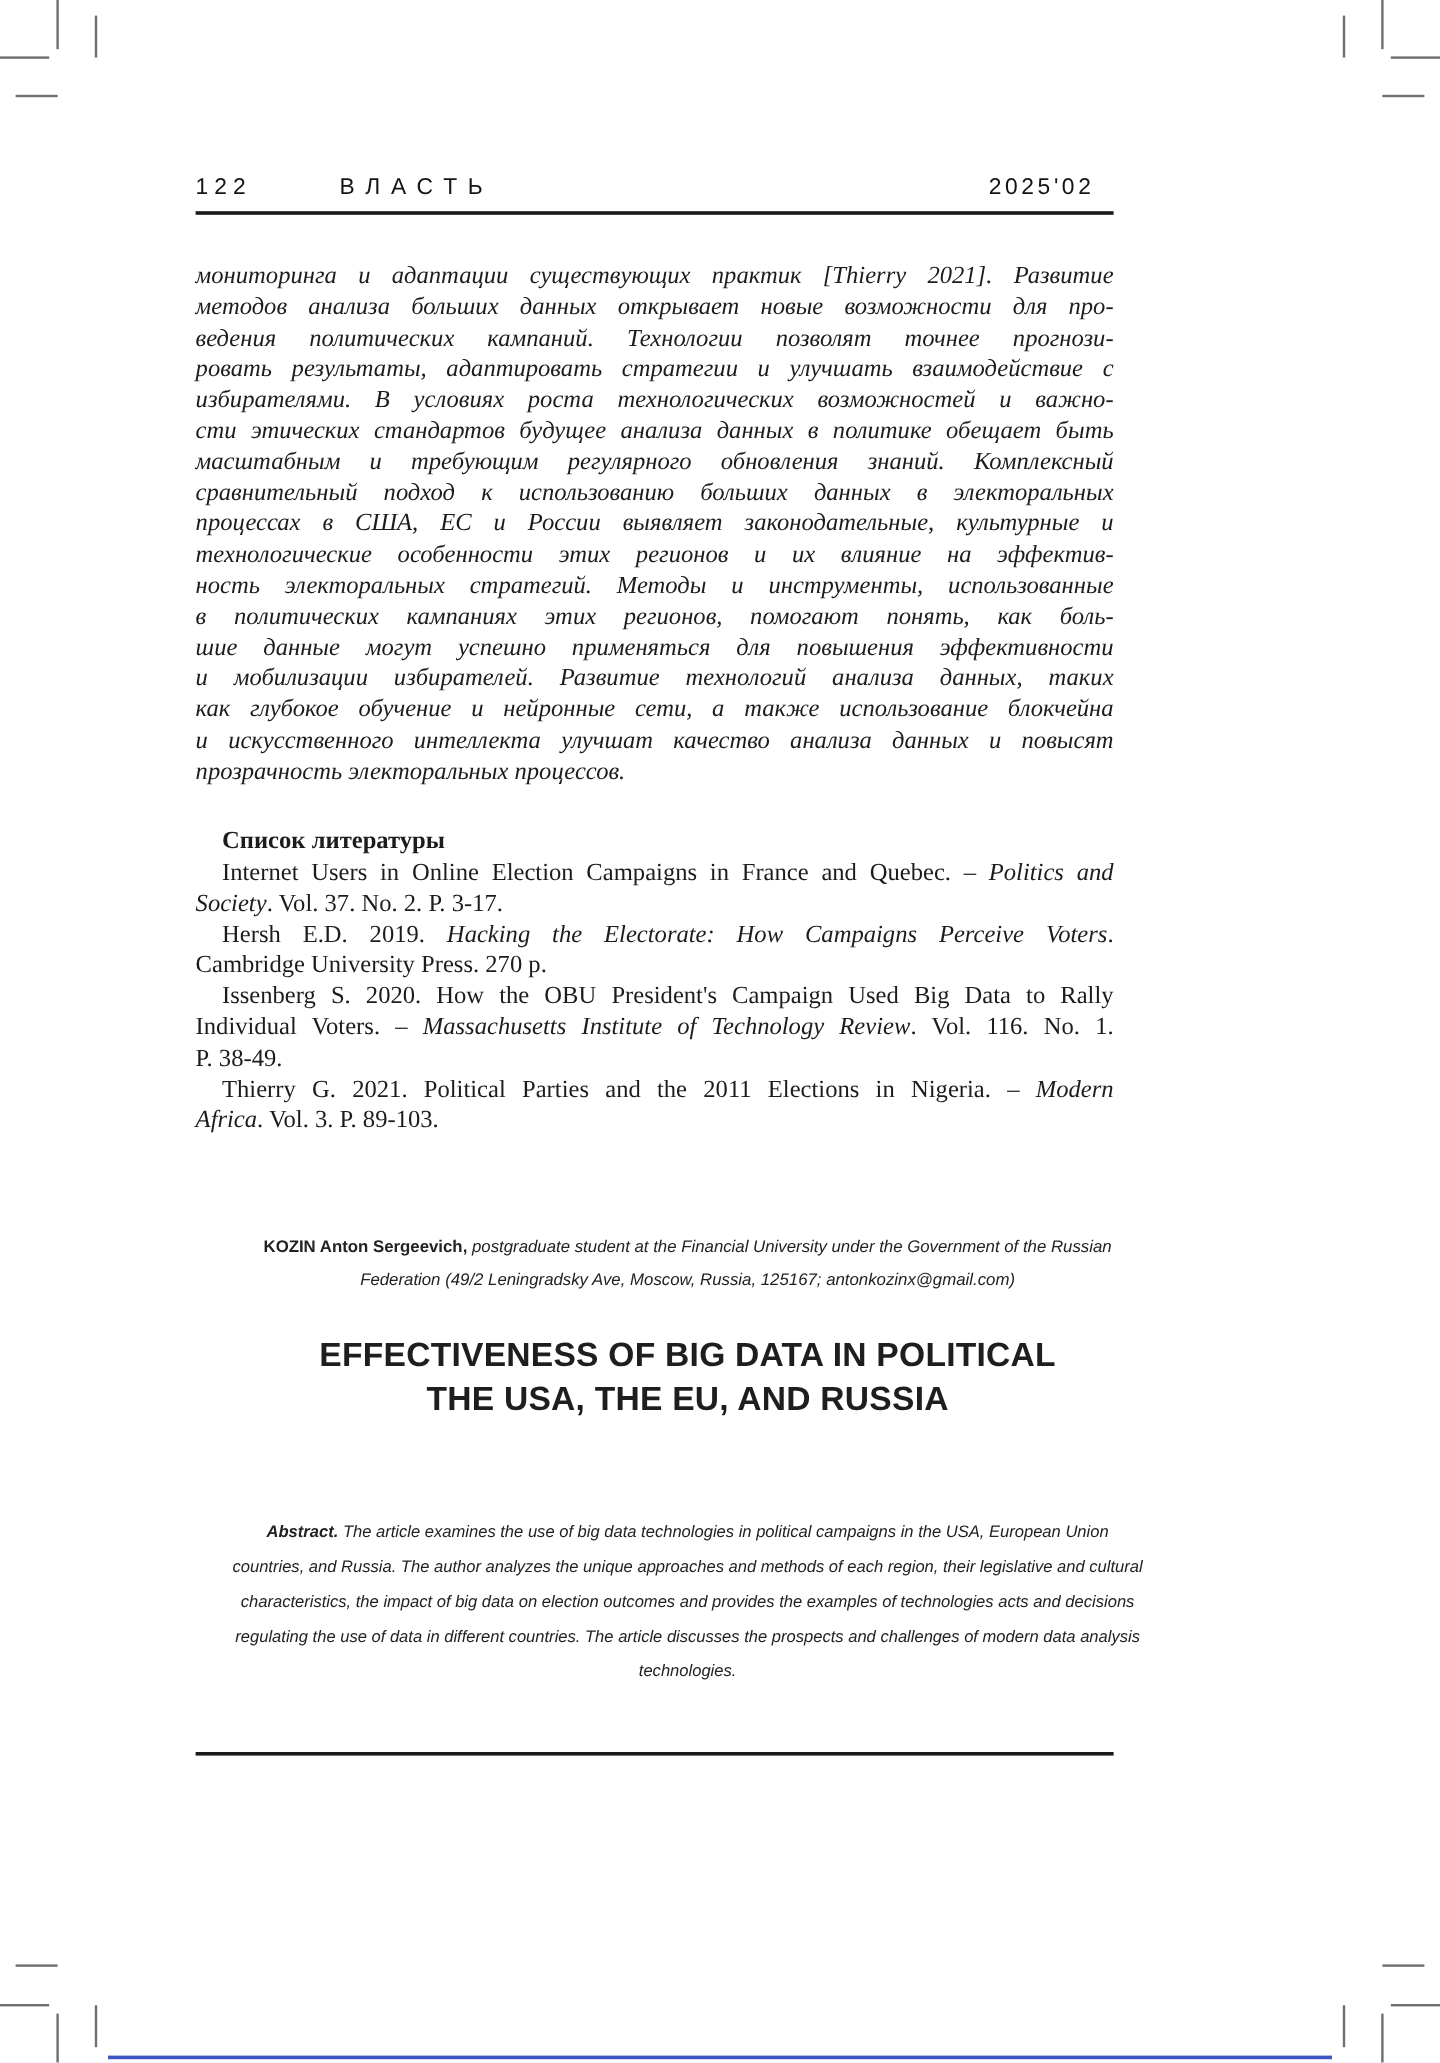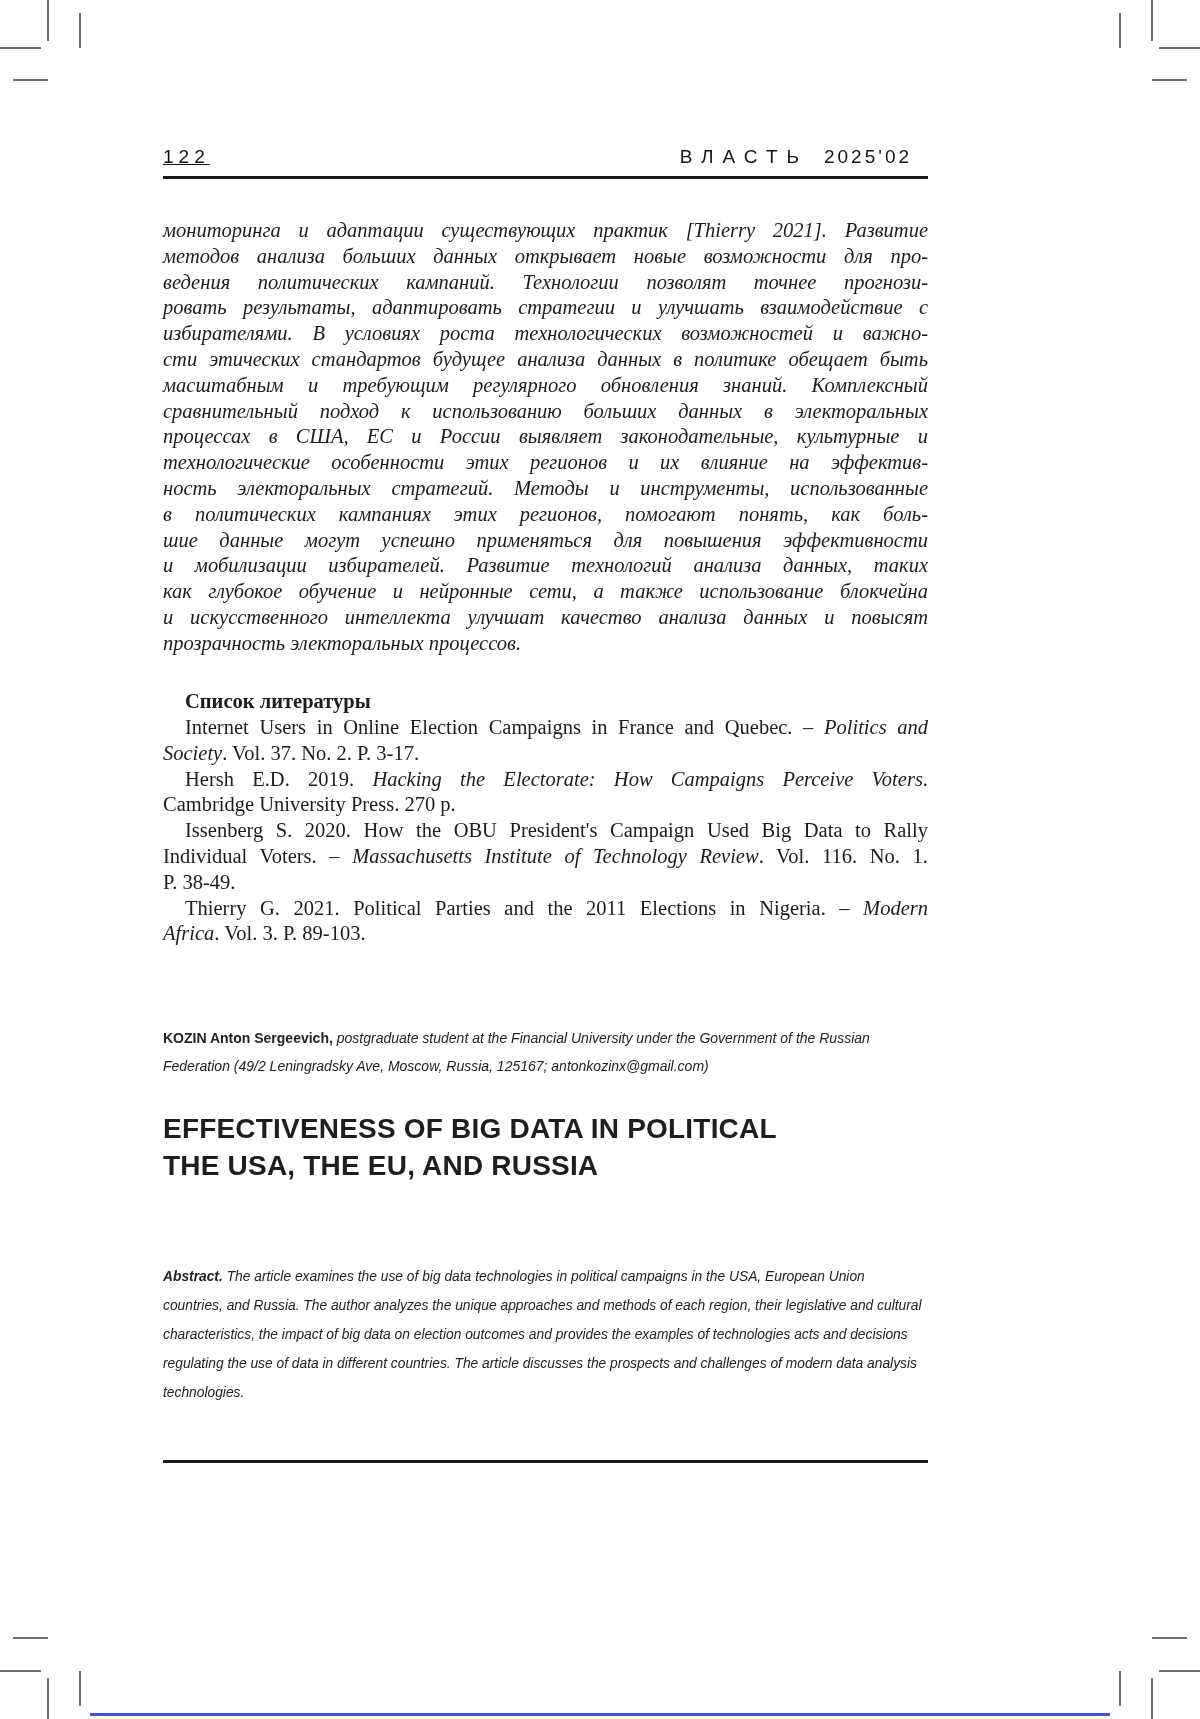--- a/index.html
+++ b/index.html
@@ -14,30 +14,30 @@
   }
   
   .mark{position:absolute;background:var(--mark,#6f6f6f);}
   
   #running-head{
     position:absolute;left:163px;top:146px;width:765px;
     display:flex;align-items:baseline;
     font-family:"Liberation Sans","DejaVu Sans",sans-serif;
     font-size:19px;color:#141414;
   }
-  #running-head .pgnum{letter-spacing:5px;width:120px;text-decoration:underline;}
-  #running-head .jrnl{flex:1;text-align:right;letter-spacing:9px;}
+  #running-head .pgnum{letter-spacing:5px;width:120px;}
+  #running-head .jrnl{flex:1;text-align:left;letter-spacing:9px;}
   #running-head .issue{width:120px;text-align:center;letter-spacing:3px;}
   .rule{position:absolute;left:163px;width:765px;height:3px;background:var(--rule,#1a1a1a);}
   
   .jlines{position:absolute;left:163px;width:765px;}
   .jlines .tline{text-align:justify;text-align-last:justify;}
   .jlines .tline:last-child{text-align-last:left;}
   .llines{position:absolute;left:163px;width:820px;}
-  .llines .tline{text-align:left;white-space:nowrap;}
+  .llines .tline{text-align:center;white-space:nowrap;}
   #body-text{top:218px;font-size:20.5px;line-height:25.8px;font-style:italic;}
   #ref-heading{
     position:absolute;left:185px;top:689px;
     font-size:20.5px;font-weight:bold;line-height:25.8px;
   }
   #references{top:715px;font-size:20.5px;line-height:25.8px;}
   #references .ref .tline:first-child{text-indent:22px;}
   #references .ref .tline{text-align:justify;text-align-last:justify;}
   #references .ref .tline:last-child{text-align-last:left;}
   

